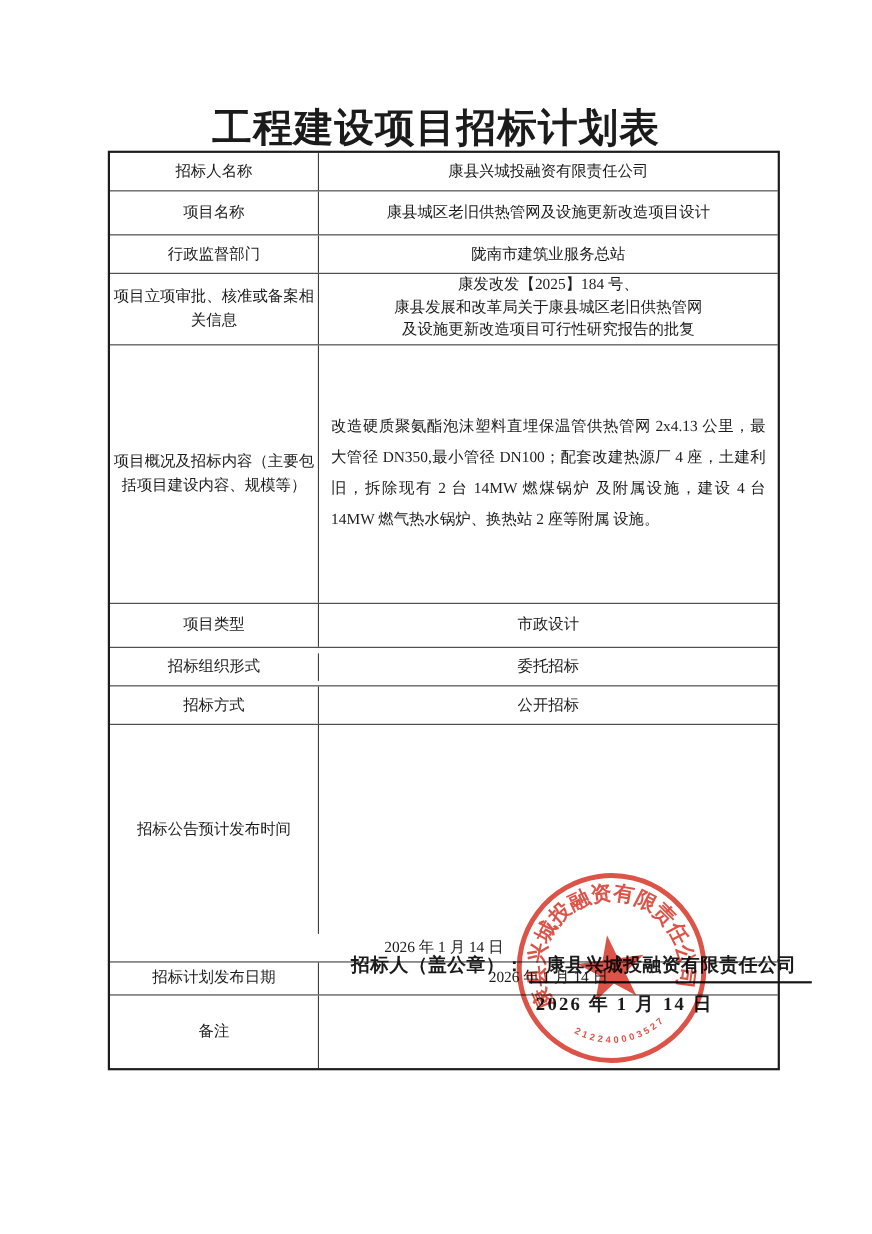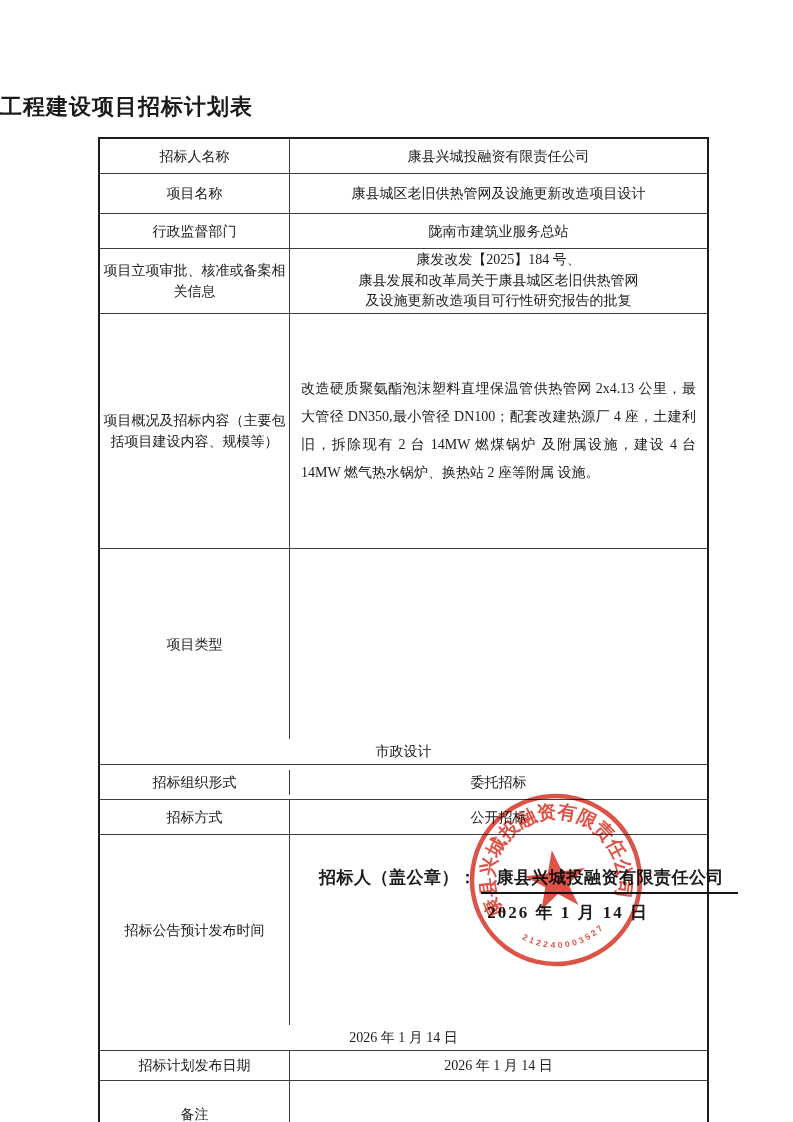--- a/index.html
+++ b/index.html
@@ -3,42 +3,42 @@
 <meta charset="utf-8">
 <style>
   html, body { margin:0; padding:0; background:#888; }
   .page {
     position:relative; width:793px; height:1122px; margin:0 auto;
     background:#ffffff; overflow:hidden;
     font-family:"Liberation Serif","DejaVu Serif",serif; color:#1b1b1b;
   }
   .doc-title {
     position:absolute; top:92px; left:0; width:100%;
-    text-align:left; font-size:22px; font-weight:700; letter-spacing:1px;
+    text-align:center; font-size:36px; font-weight:700; letter-spacing:1px;
     margin:0;
   }
   .form-table {
     position:absolute; left:98px; top:137px; width:611px;
     border:2px solid #1c1c1c; box-sizing:border-box;
   }
   .trow { display:flex; border-bottom:1.5px solid #3d3d3d; box-sizing:border-box; }
   .trow:last-child { border-bottom:none; }
   .tlabel {
     width:190px; flex:0 0 190px; box-sizing:border-box;
     border-right:1.5px solid #3d3d3d;
     display:flex; align-items:center; justify-content:center;
     text-align:center; font-size:14px; line-height:1.5; padding:2px 3px;
   }
   .tvalue {
     flex:1; box-sizing:border-box;
     display:flex; align-items:center; justify-content:center;
     text-align:center; font-size:14px; line-height:1.5; padding:2px 8px;
   }
   .r1  { min-height:35px; } .r2  { min-height:40px; } .r3  { min-height:35px; }
-  .r4  { min-height:65px; } .r5  { min-height:235px; } .r6  { min-height:40px;flex-direction:column; }
+  .r4  { min-height:65px; } .r5  { min-height:235px; } .r6  { min-height:40px; }
   .r7  { min-height:40px; } .r8  { min-height:35px;align-items:center; } .r9  { min-height:35px; }
   .r10 { min-height:29px;flex-direction:column; } .r11 { min-height:30px; } .r12 { min-height:66px; }
   .r4 .tvalue  { white-space:pre-line; line-height:1.46; padding:1px 6px; }
   .r5 .tvalue  { justify-content:flex-start; text-align:justify; line-height:28px; padding:0 11px; }
   .r12 .tvalue { justify-content:flex-start; text-align:left; white-space:pre-line; line-height:1.55; padding:4px 10px; }
   .sign-line {
     position:absolute; top:866px; left:319px;
     font-size:17px; font-weight:600; letter-spacing:0.5px; white-space:nowrap;
   }
   .sign-name {

